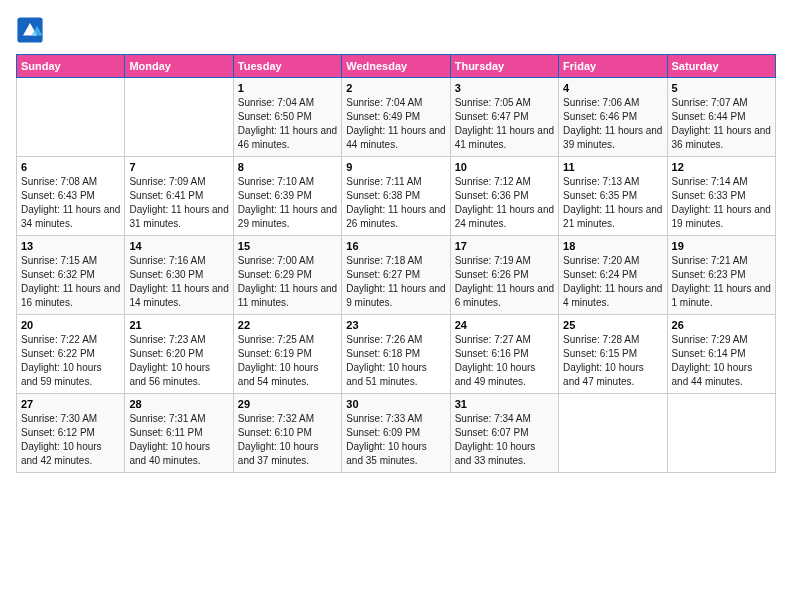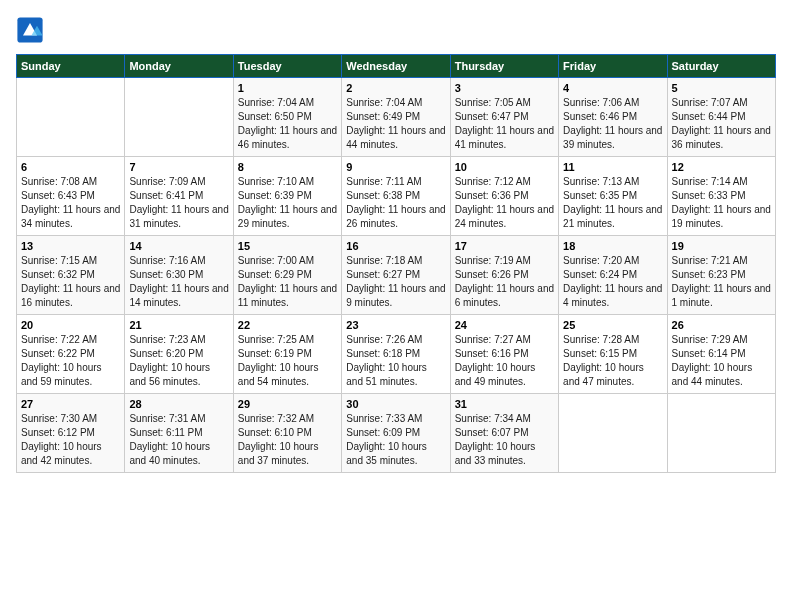--- a/index.html
+++ b/index.html
@@ -47,21 +47,21 @@
       font-size: 15px;
       color: #333;
       font-weight: normal;
     }
     table {
       width: 100%;
       border-collapse: collapse;
       font-size: 10.5px;
     }
     thead tr th {
-      background-color: #14532d;
+      background-color: #ec4899;
       color: #fff;
       padding: 5px 4px;
       text-align: left;
       font-size: 11px;
       border: 1px solid #1565c0;
     }
     tbody tr td {
       border: 1px solid #ccc;
       padding: 4px 4px;
       vertical-align: top;

